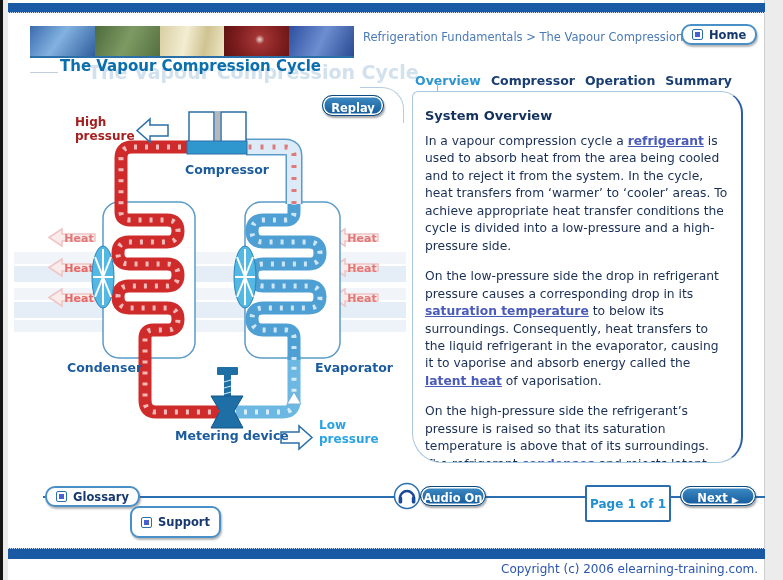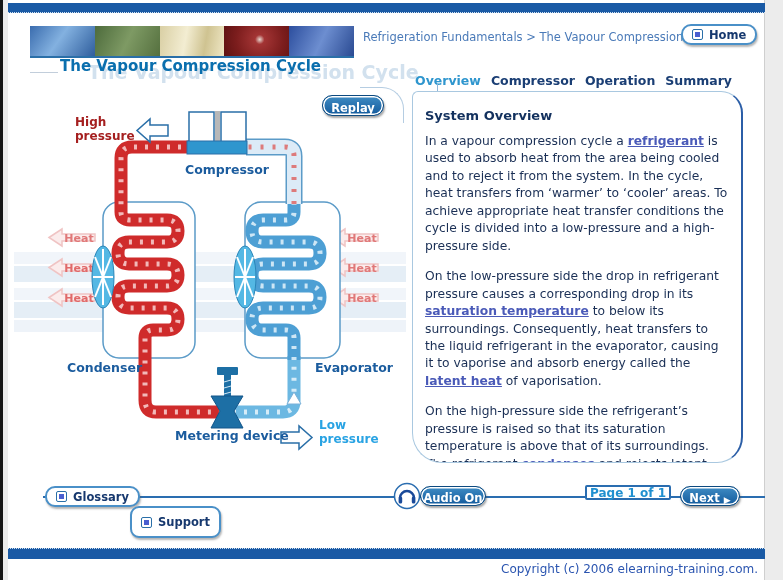--- a/index.html
+++ b/index.html
@@ -61,24 +61,24 @@
     box-shadow:inset 0 0 0 1.5px #ffffff, 1px 2px 2px rgba(80,80,80,.5);
     color:#fff; font-weight:bold; font-size:11.5px; display:flex; align-items:flex-end; justify-content:center;
     gap:4px; cursor:pointer; }
   .replay-btn { position:absolute; left:314px; top:95px; width:62px; height:21px; }
 
   
   .nav-line { position:absolute; left:35px; top:496px; width:722px; height:2px; background:#2a6db0; }
   .glossary-btn { position:absolute; left:37px; top:486px; height:21px; }
   .support-btn  { position:absolute; left:122px; top:506px; height:32px;border-radius:9px; }
   .audio-btn { position:absolute; left:412px; top:486px; width:66px; height:20px; }
-  .page-ind { position:absolute; left:577px; top:485px; width:86px; height:15px; background:#fff;
+  .page-ind { position:absolute; left:577px; top:485px; width:86px; height:37px; background:#fff;
     border:2px solid #2a6db0; border-radius:2px; color:#2090d0; font-weight:bold; font-size:12px;
     display:flex; align-items:center; justify-content:center; }
-  .next-btn { position:absolute; left:672px; top:486px; width:60px; height:20px; }
+  .next-btn { position:absolute; left:672px; top:486px; width:76px; height:20px; }
   .next-arrow { font-size:9px; }
   .hp-icon { position:absolute; left:385px; top:482px; }
 
   
   .footer-bar { position:absolute; left:0; top:548px; width:757px; height:11px; background:#1a5aa5; border-top:1px dotted #cfe0f0;}
   .copyright { position:absolute; right:6px; top:562px; font-size:12px; color:#2b55b0; }
 
   svg text { font-family:"DejaVu Sans","Liberation Sans",sans-serif; }
 </style>
 </head>

